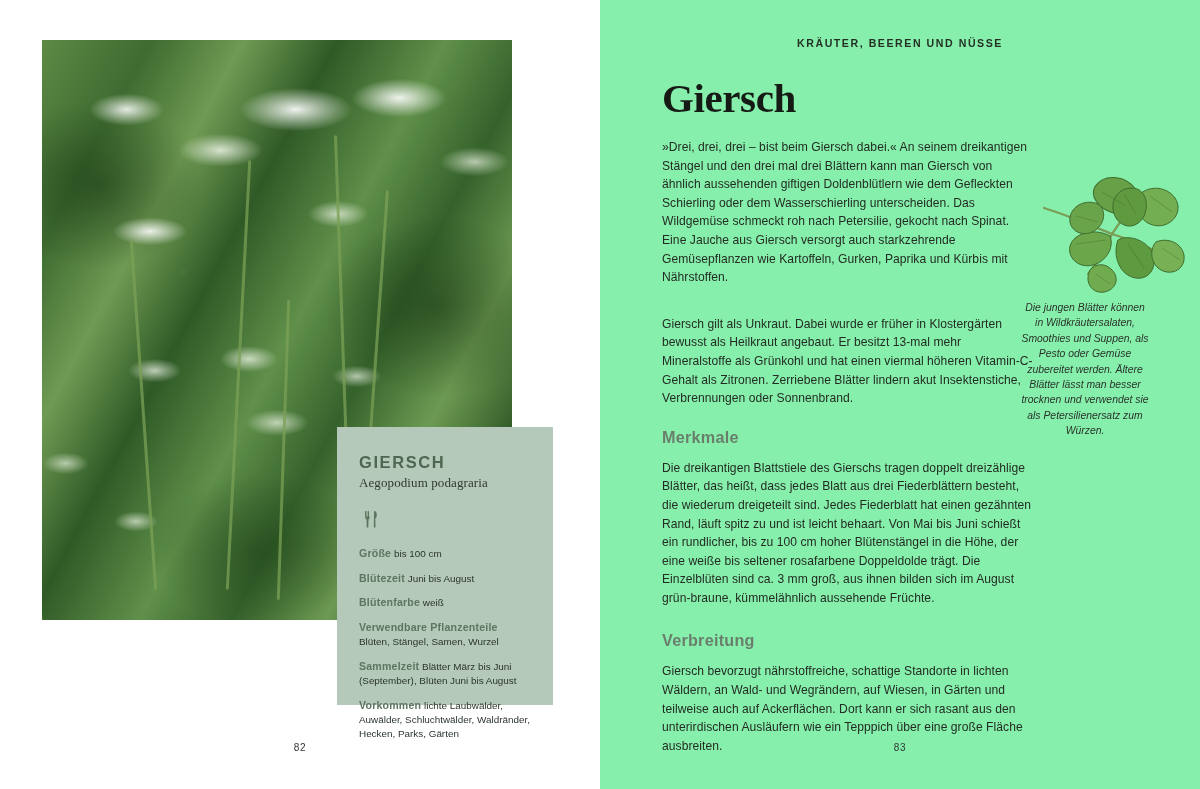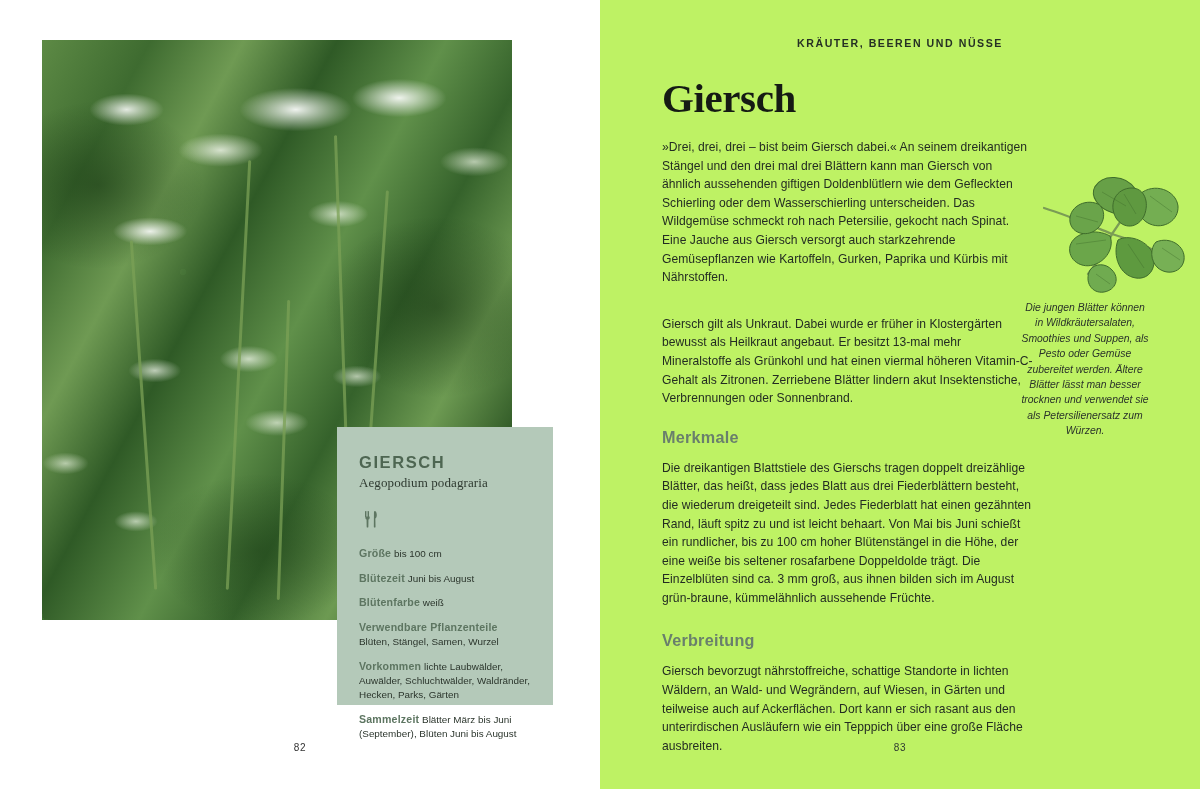--- a/index.html
+++ b/index.html
@@ -21,21 +21,21 @@
 
   .page-left {
     position: relative;
     width: 600px; height: 789px;
     background: #ffffff;
     flex: 0 0 600px;
   }
   .page-right {
     position: relative;
     width: 600px; height: 789px;
-    background: #bef264;
+    background: #86efac;
     flex: 0 0 600px;
   }
 
   
   .photo {
     position: absolute;
     left: 42px; top: 40px;
     width: 470px; height: 580px;
     overflow: hidden;
     background: #3f6b33;
@@ -228,26 +228,26 @@
         </p>
         <p class="fact">
           <span class="fact-label">Blütenfarbe</span>
           <span>weiß</span>
         </p>
         <p class="fact">
           <span class="fact-label">Verwendbare Pflanzenteile</span>
           <span>Blüten, Stängel, Samen, Wurzel</span>
         </p>
         <p class="fact">
+          <span class="fact-label">Sammelzeit</span>
+          <span>Blätter März bis Juni (September), Blüten Juni bis August</span>
+        </p>
+        <p class="fact">
           <span class="fact-label">Vorkommen</span>
           <span>lichte Laubwälder, Auwälder, Schluchtwälder, Waldränder, Hecken, Parks, Gärten</span>
-        </p>
-        <p class="fact">
-          <span class="fact-label">Sammelzeit</span>
-          <span>Blätter März bis Juni (September), Blüten Juni bis August</span>
         </p>
       </div>
     </div>
 
     <div class="folio">82</div>
   </div>
 
   <div class="page-right">
 
     <div class="running-head">KRÄUTER, BEEREN UND NÜSSE</div>

